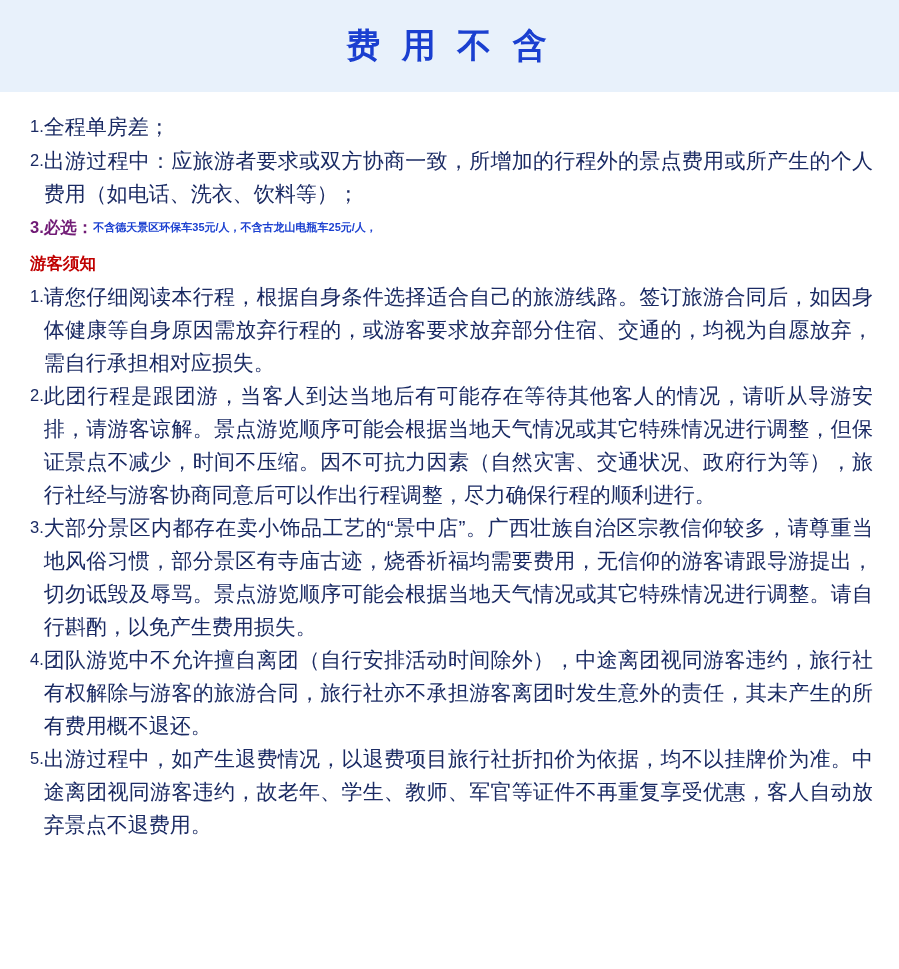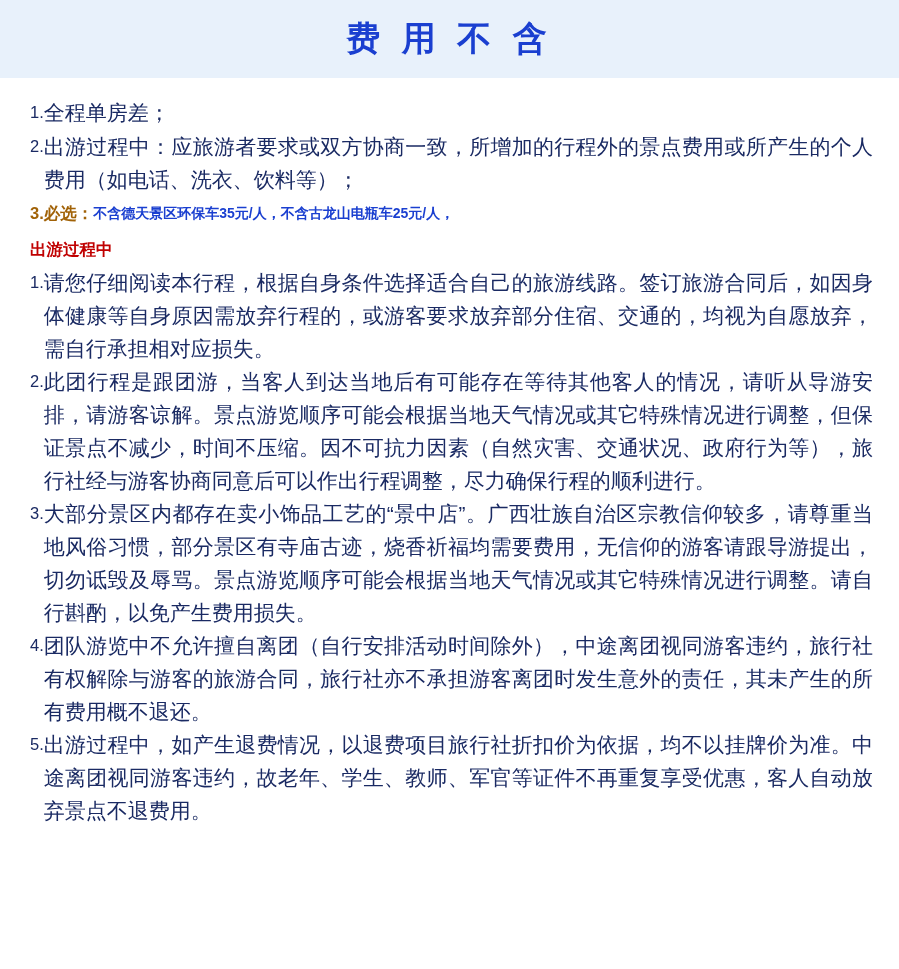--- a/index.html
+++ b/index.html
@@ -14,21 +14,21 @@
     font-family: "Liberation Sans", "DejaVu Sans", sans-serif;
   }
   .page {
     width: 899px;
     min-height: 969px;
     background: #ffffff;
     position: relative;
   }
   .header-band {
     background: #e8f1fb;
-    height: 78px;
+    height: 92px;
     display: flex;
     align-items: center;
     justify-content: center;
   }
   .header-title {
     color: #1a3fd0;
     font-size: 34px;
     font-weight: bold;
     letter-spacing: 6px;
     font-family: "Liberation Sans", "DejaVu Sans", sans-serif;
@@ -38,31 +38,31 @@
   }
   .line-group {
     margin: 0 0 1px 0;
   }
   .mark-row {
     display: flex;
     align-items: flex-start;
     margin: 0 0 1px 0;
   }
   .mark-num {
-    color: #a16207;
+    color: #701a75;
     font-weight: bold;
     font-size: 16.5px;
     line-height: 33px;
     flex: 0 0 auto;
     white-space: nowrap;
   }
   .mark-text {
     color: #1a3fd0;
     font-weight: bold;
-    font-size: 14px;
+    font-size: 11px;
     line-height: 33px;
     text-align: justify;
     flex: 1 1 auto;
   }
   .notice-title {
     color: #c00000;
     font-weight: bold;
     font-size: 16.5px;
     line-height: 34px;
     margin: 2px 0 0 0;
@@ -106,21 +106,21 @@
       <span class="num-label">2.</span>
       <span class="num-body">出游过程中：应旅游者要求或双方协商一致，所增加的行程外的景点费用或所产生的个人费用（如电话、洗衣、饮料等）；</span>
     </div>
 
     <div class="mark-row">
       <span class="mark-num">3.必选：</span>
       <span class="mark-text">不含德天景区环保车35元/人，不含古龙山电瓶车25元/人，</span>
     </div>
 
 
-    <div class="notice-title">出游过程中</div>
+    <div class="notice-title">游客须知</div>
 
     <div class="num-para">
       <span class="num-label">1.</span>
       <span class="num-body">请您仔细阅读本行程，根据自身条件选择适合自己的旅游线路。签订旅游合同后，如因身体健康等自身原因需放弃行程的，或游客要求放弃部分住宿、交通的，均视为自愿放弃，需自行承担相对应损失。</span>
     </div>
 
     <div class="num-para">
       <span class="num-label">2.</span>
       <span class="num-body">此团行程是跟团游，当客人到达当地后有可能存在等待其他客人的情况，请听从导游安排，请游客谅解。景点游览顺序可能会根据当地天气情况或其它特殊情况进行调整，但保证景点不减少，时间不压缩。因不可抗力因素（自然灾害、交通状况、政府行为等），旅行社经与游客协商同意后可以作出行程调整，尽力确保行程的顺利进行。</span>
     </div>

